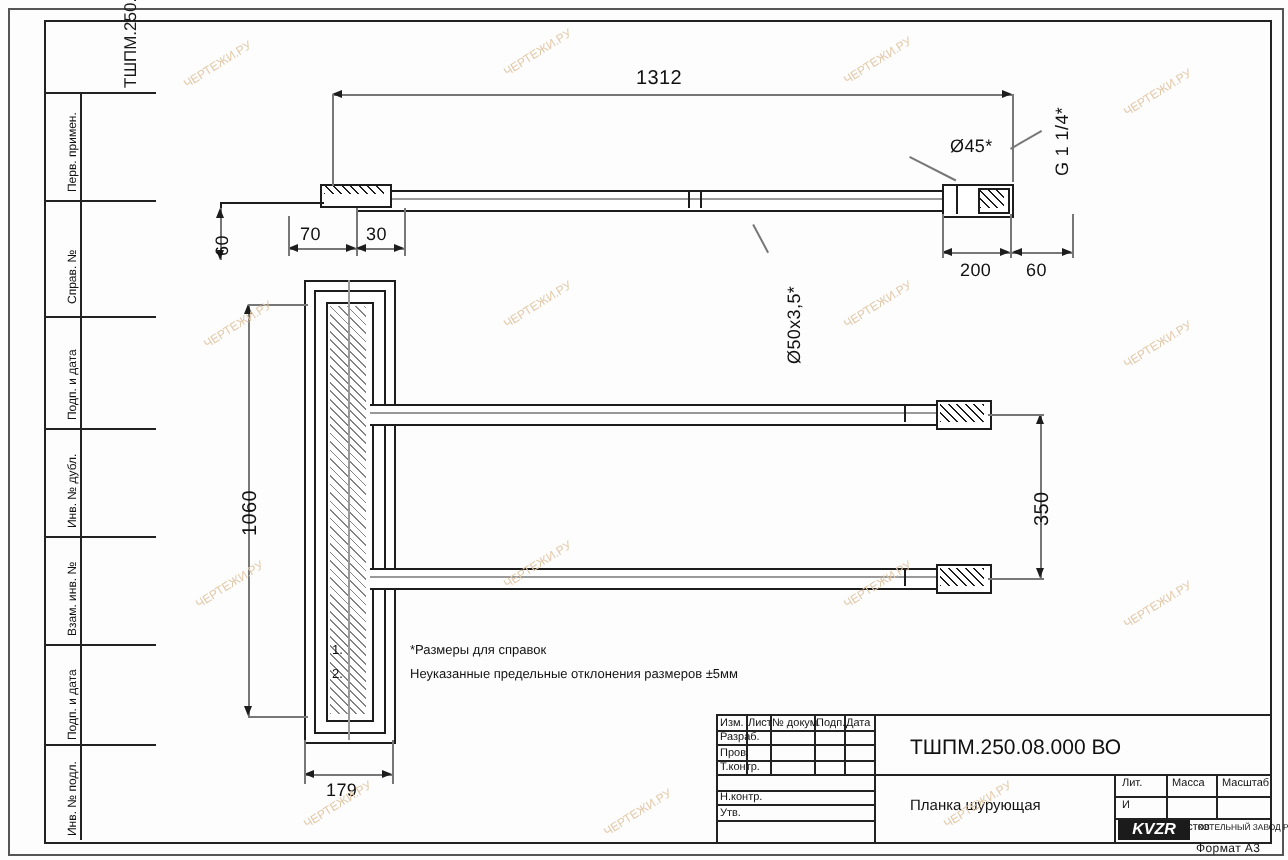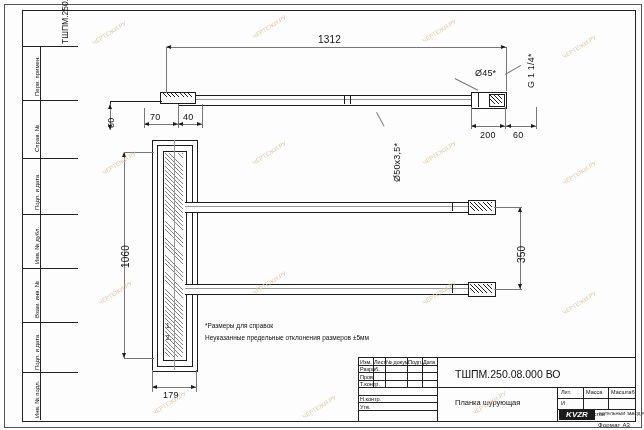--- a/index.html
+++ b/index.html
@@ -131,21 +131,21 @@
   <div class="arrowL" style="left:144px;top:121.5px;"></div>
   <div class="arrowR" style="left:173px;top:121.5px;"></div>
   <div class="ln v light" style="left:144px;top:108px;height:20px;"></div>
   <div class="ln v light" style="left:178px;top:104px;height:24px;"></div>
   <div class="txt s9" style="left:150px;top:112px;">70</div>
 
   <div class="ln h light" style="left:178px;top:124px;width:24px;"></div>
   <div class="arrowL" style="left:178px;top:121.5px;"></div>
   <div class="arrowR" style="left:197px;top:121.5px;"></div>
   <div class="ln v light" style="left:202px;top:104px;height:24px;"></div>
-  <div class="txt s9" style="left:183px;top:112px;">40</div>
+  <div class="txt s9" style="left:183px;top:112px;">30</div>
 
   <div class="box" style="left:152px;top:140px;width:44px;height:230px;"></div>
   <div class="box" style="left:157px;top:145px;width:34px;height:220px;"></div>
   <div class="box" style="left:163px;top:151px;width:22px;height:208px;"></div>
   <div class="hatch" style="left:165px;top:153px;width:18px;height:204px;opacity:.55;"></div>
   <div class="ln v" style="left:174px;top:140px;height:230px;background:#999;"></div>
 
   <div class="pipe" style="left:185px;top:202px;width:300px;height:9px;"></div>
   <div class="ln h" style="left:185px;top:206px;width:300px;background:#999;"></div>
   <div class="ln v" style="left:452px;top:202px;height:9px;"></div>

